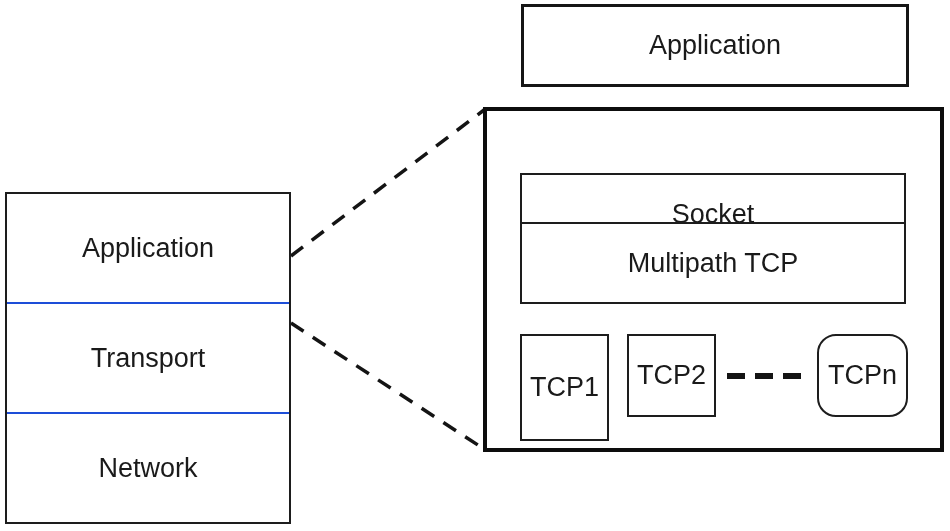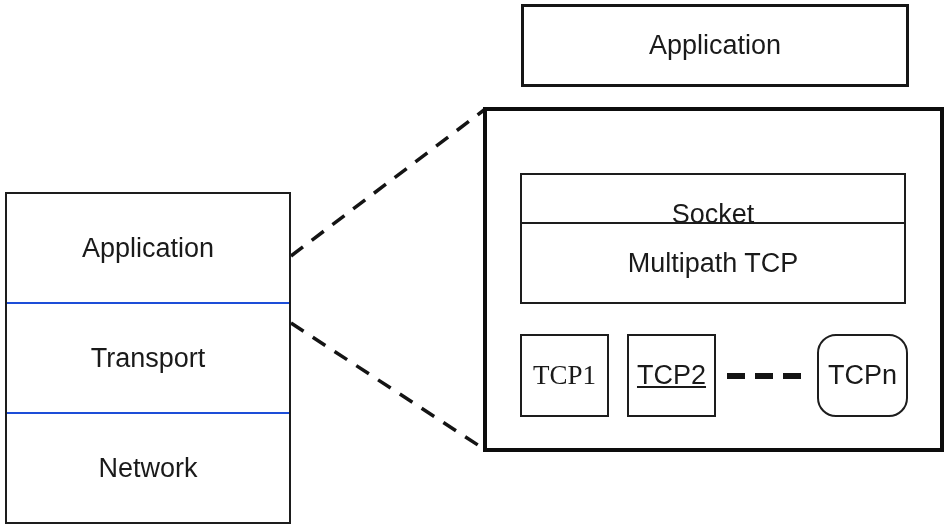--- a/index.html
+++ b/index.html
@@ -104,21 +104,21 @@
   </div>
 
   <div class="box med" style="left:521px; top:4px; width:388px; height:83px;">Application</div>
 
   <div class="detail-frame"></div>
 
   <div class="box thin" style="left:520px; top:129px; width:386px; height:82px;margin-top:44px;">Socket</div>
 
   <div class="box thin" style="left:520px; top:222px; width:386px; height:82px;">Multipath TCP</div>
 
-  <div class="box thin" style="left:520px; top:334px; width:89px; height:83px;font-family:Liberation Serif, serif;">TCP1</div>
+  <div class="box thin" style="left:520px; top:334px; width:89px; height:107px;">TCP1</div>
 
-  <div class="box thin" style="left:627px; top:334px; width:89px; height:83px;text-decoration:underline;">TCP2</div>
+  <div class="box thin" style="left:627px; top:334px; width:89px; height:83px;">TCP2</div>
 
   <div class="tcp-dashes"></div>
 
   <div class="box thin" style="left:817px; top:334px; width:91px; height:83px;border-radius:19px;">TCPn</div>
 
 </div>
 
 </body></html>

